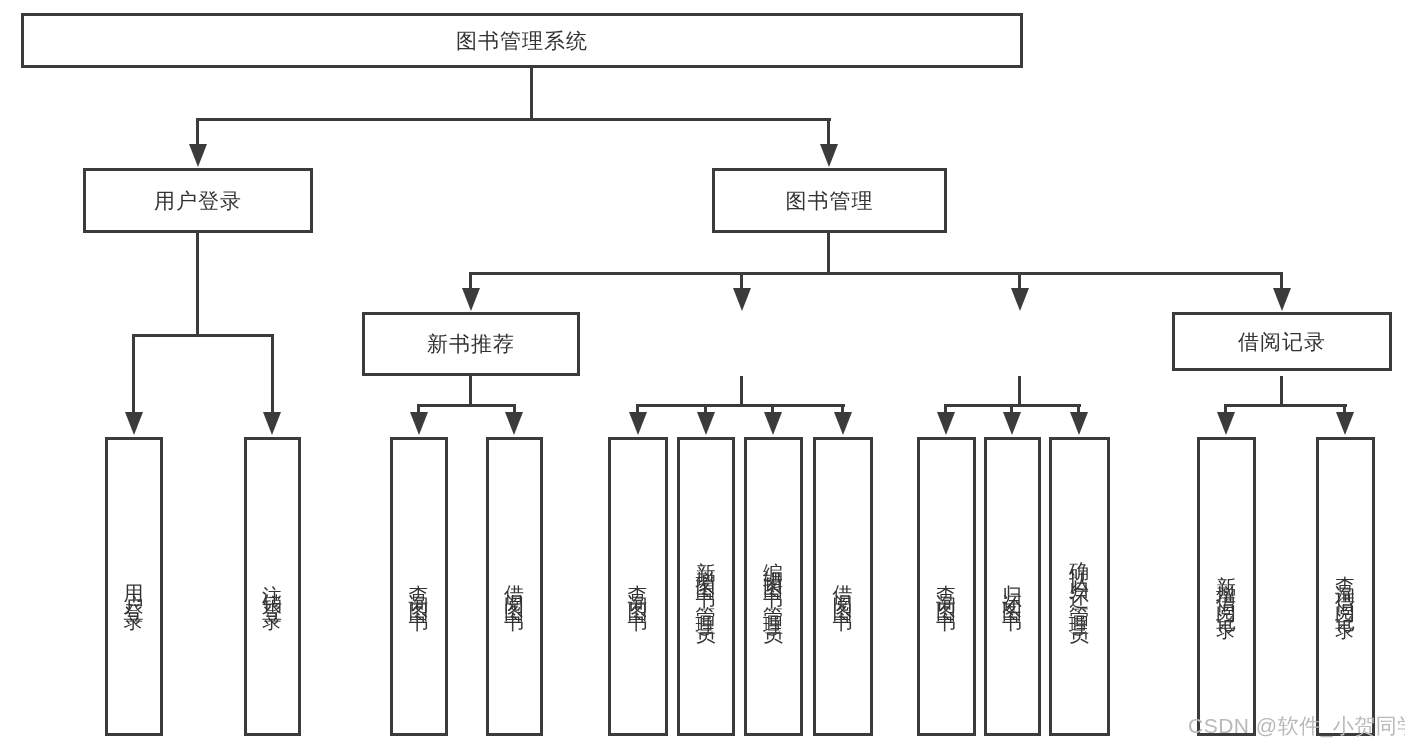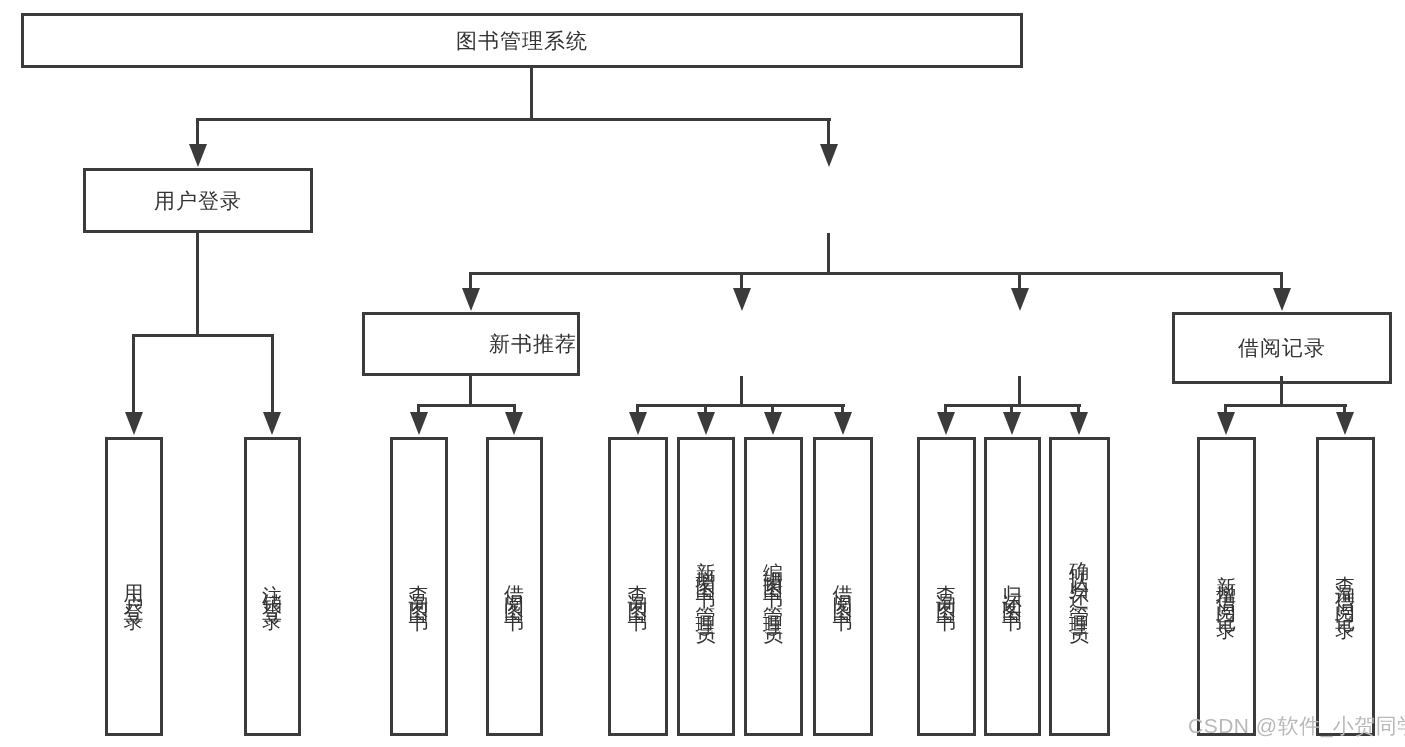--- a/index.html
+++ b/index.html
@@ -51,25 +51,28 @@
 
 <div class="canvas">
 
   <div class="box hbox" style="left:21px;top:13px;width:1002px;height:55px;">
     <span>图书管理系统</span>
   </div>
 
   <div class="box hbox" style="left:83px;top:168px;width:230px;height:65px;">
     <span>用户登录</span>
   </div>
+  <div class="box hbox" style="left:712px;top:168px;width:235px;height:65px;">
+    <span>图书管理</span>
+  </div>
 
-  <div class="box hbox" style="left:362px;top:312px;width:218px;height:64px;justify-content:flex-end;">
+  <div class="box hbox" style="left:362px;top:312px;width:218px;height:64px;">
     <span>新书推荐</span>
   </div>
-  <div class="box hbox" style="left:1172px;top:312px;width:220px;height:72px;">
+  <div class="box hbox" style="left:1172px;top:312px;width:220px;height:59px;">
     <span>借阅记录</span>
   </div>
 
   <div class="box leaf" style="left:105px;top:437px;width:58px;height:299px;">
     <span>用户登录</span>
   </div>
   <div class="box leaf" style="left:244px;top:437px;width:57px;height:299px;">
     <span>注销登录</span>
   </div>
   <div class="box leaf" style="left:390px;top:437px;width:58px;height:299px;">

